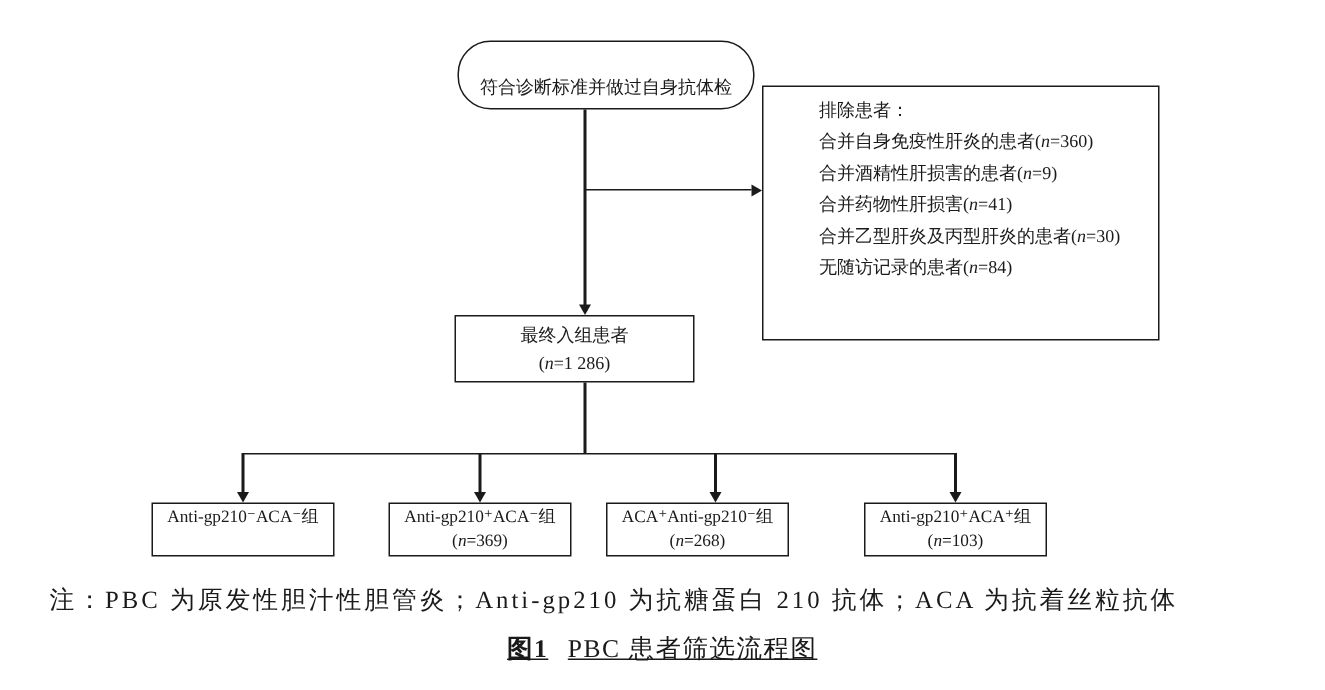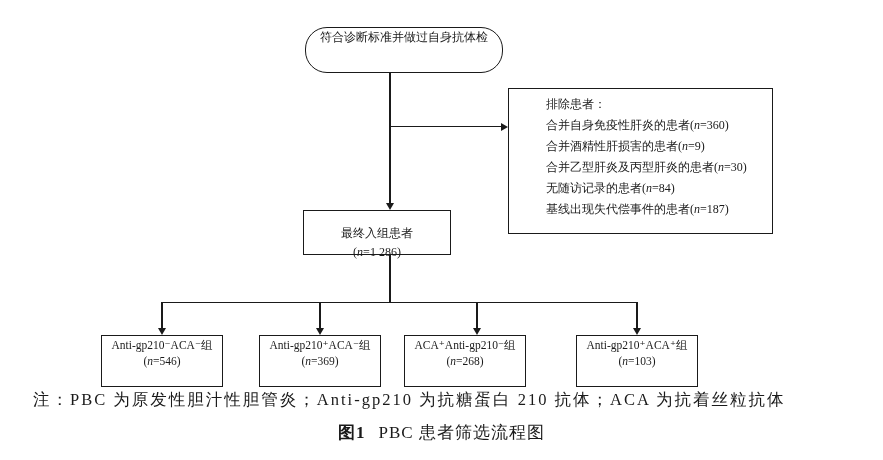--- a/index.html
+++ b/index.html
@@ -6,64 +6,63 @@
   #figure{
     position:relative;width:883px;height:460px;background:#ffffff;
     font-family:"Liberation Serif","DejaVu Serif",serif;color:#1a1a1a;
     overflow:hidden;
   }
   .box{
     position:absolute;border:1.2px solid #1a1a1a;background:#fff;
     box-sizing:border-box;text-align:center;
   }
   .box .ln{white-space:nowrap;}
-  #top-box{left:305px;top:27px;width:198px;height:46px;font-size:12px;line-height:19px;padding-top:0;border-radius:22px;}
-  #exclusion-box{left:508px;top:57px;width:265px;height:146px;font-size:12px;line-height:21px;
-    padding:5px 4px 0 37px;text-align:left;margin-top:31px;}
-  #enrolled-box{left:303px;top:210px;width:148px;height:45px;font-size:12px;line-height:19px;padding-top:13px;}
-  .group-box{top:335px;width:122px;height:52px;font-size:11.5px;line-height:15.5px;padding-top:2px;}
+  #top-box{left:305px;top:27px;width:198px;height:46px;font-size:12px;line-height:19px;padding-top:21px;border-radius:22px;}
+  #exclusion-box{left:508px;top:57px;width:265px;height:170px;font-size:12px;line-height:21px;
+    padding:5px 4px 0 37px;text-align:left;}
+  #enrolled-box{left:303px;top:210px;width:160px;height:45px;font-size:12px;line-height:19px;padding-top:3px;}
+  .group-box{top:335px;width:122px;height:36px;font-size:11.5px;line-height:15.5px;padding-top:2px;}
   #group-box-1{left:101px;} #group-box-2{left:259px;} #group-box-3{left:404px;} #group-box-4{left:576px;}
   .vline,.hline{position:absolute;background:#1a1a1a;}
   .vline{width:1.2px;} .hline{height:1.2px;}
   .arrow-down{position:absolute;width:0;height:0;
     border-left:4px solid transparent;border-right:4px solid transparent;border-top:7px solid #1a1a1a;}
   .arrow-right{position:absolute;width:0;height:0;
     border-top:4px solid transparent;border-bottom:4px solid transparent;border-left:7px solid #1a1a1a;}
   #note{position:absolute;left:33px;top:389px;width:858px;font-size:16.5px;letter-spacing:2px;white-space:nowrap;}
-  #caption{position:absolute;left:0;top:421px;width:883px;text-align:center;font-size:17px;letter-spacing:1px;}
+  #caption{position:absolute;left:0;top:421px;width:883px;text-align:center;font-size:17px;letter-spacing:1px;text-decoration:underline;}
   #caption .fig-label{font-weight:bold;}
   #caption .fig-title{margin-left:13px;}
   i{font-style:italic;}
 </style>
 </head>
 <body>
 
 <div id="figure">
 
   <div class="box" id="top-box">
     <div class="ln">符合诊断标准并做过自身抗体检</div>
   </div>
 
   <div class="box" id="exclusion-box">
     <div class="ln">排除患者：</div>
     <div class="ln">合并自身免疫性肝炎的患者(<i>n</i>=360)</div>
     <div class="ln">合并酒精性肝损害的患者(<i>n</i>=9)</div>
+    <div class="ln">合并药物性肝损害(<i>n</i>=41)</div>
     <div class="ln">合并乙型肝炎及丙型肝炎的患者(<i>n</i>=30)</div>
     <div class="ln">无随访记录的患者(<i>n</i>=84)</div>
-    <div class="ln">基线出现失代偿事件的患者(<i>n</i>=187)</div>
   </div>
 
   <div class="box" id="enrolled-box">
     <div class="ln">最终入组患者</div>
     <div class="ln">(<i>n</i>=1 286)</div>
   </div>
 
   <div class="box group-box" id="group-box-1">
     <div class="ln">Anti-gp210⁻ACA⁻组</div>
-    <div class="ln">(<i>n</i>=546)</div>
   </div>
   <div class="box group-box" id="group-box-2">
     <div class="ln">Anti-gp210⁺ACA⁻组</div>
     <div class="ln">(<i>n</i>=369)</div>
   </div>
   <div class="box group-box" id="group-box-3">
     <div class="ln">ACA⁺Anti-gp210⁻组</div>
     <div class="ln">(<i>n</i>=268)</div>
   </div>
   <div class="box group-box" id="group-box-4">

